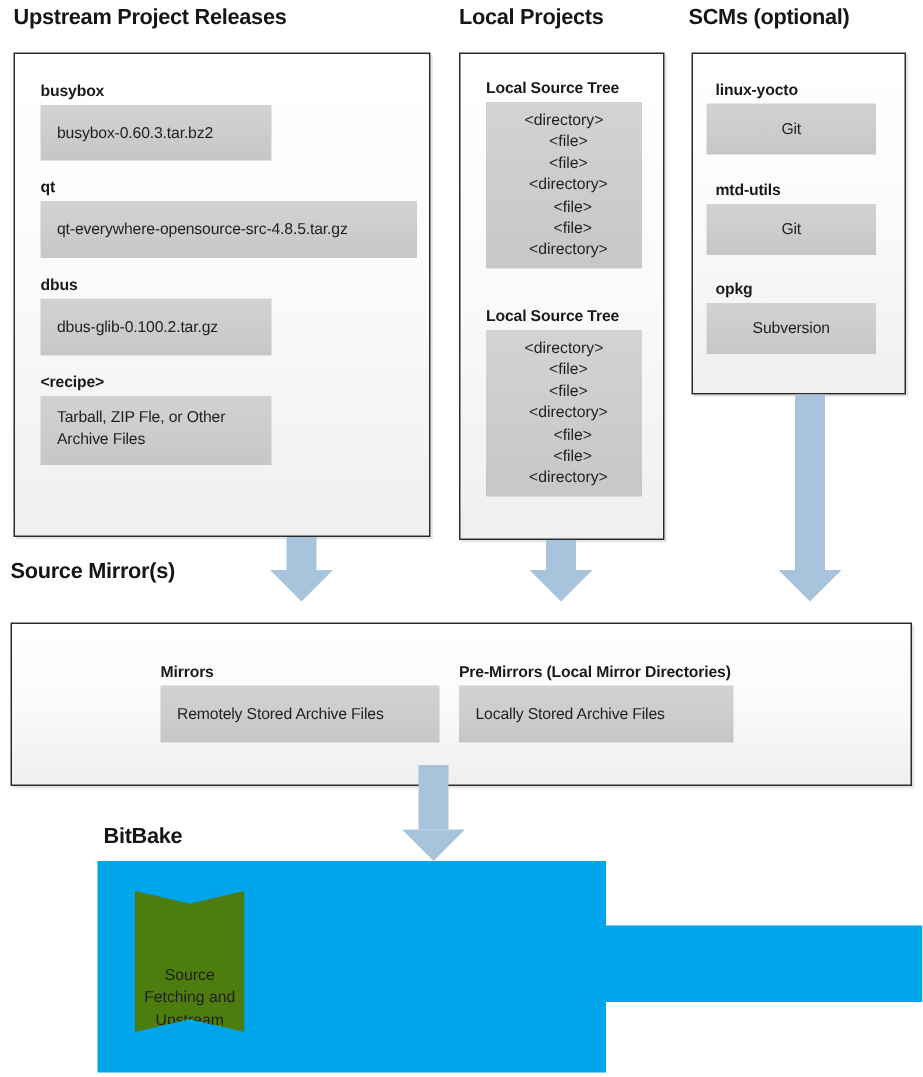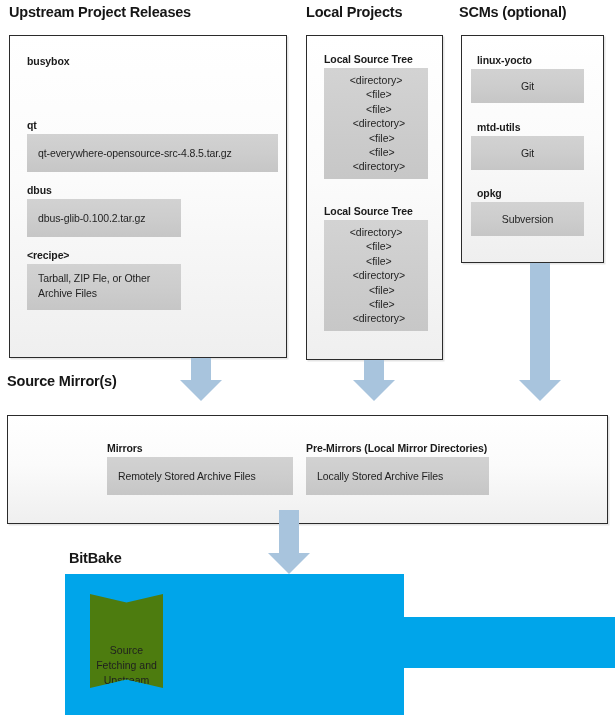--- a/index.html
+++ b/index.html
@@ -137,20 +137,21 @@
 
   <div class="section-title" style="left:459px; top:4px;">SCMs (optional)</div>
 
   <div class="section-title" style="left:7px; top:373px;">Source Mirror(s)</div>
 
   <div class="section-title" style="left:69px; top:550px;">BitBake</div>
 
   <div class="panel" style="left:9px; top:35px; width:278px; height:323px;">
 
     <div class="grp-label" style="left:17px; top:19px;">busybox</div>
+    <div class="chip" style="left:17px; top:34px; width:154px; height:37px;">busybox-0.60.3.tar.bz2</div>
 
     <div class="grp-label" style="left:17px; top:83px;">qt</div>
     <div class="chip" style="left:17px; top:98px; width:251px; height:38px;">qt-everywhere-opensource-src-4.8.5.tar.gz</div>
 
     <div class="grp-label" style="left:17px; top:148px;">dbus</div>
     <div class="chip" style="left:17px; top:163px; width:154px; height:38px;">dbus-glib-0.100.2.tar.gz</div>
 
     <div class="grp-label" style="left:17px; top:213px;">&lt;recipe&gt;</div>
     <div class="chip multiline" style="left:17px; top:228px; width:154px; height:46px;">
       <span>Tarball, ZIP Fle, or</span>

